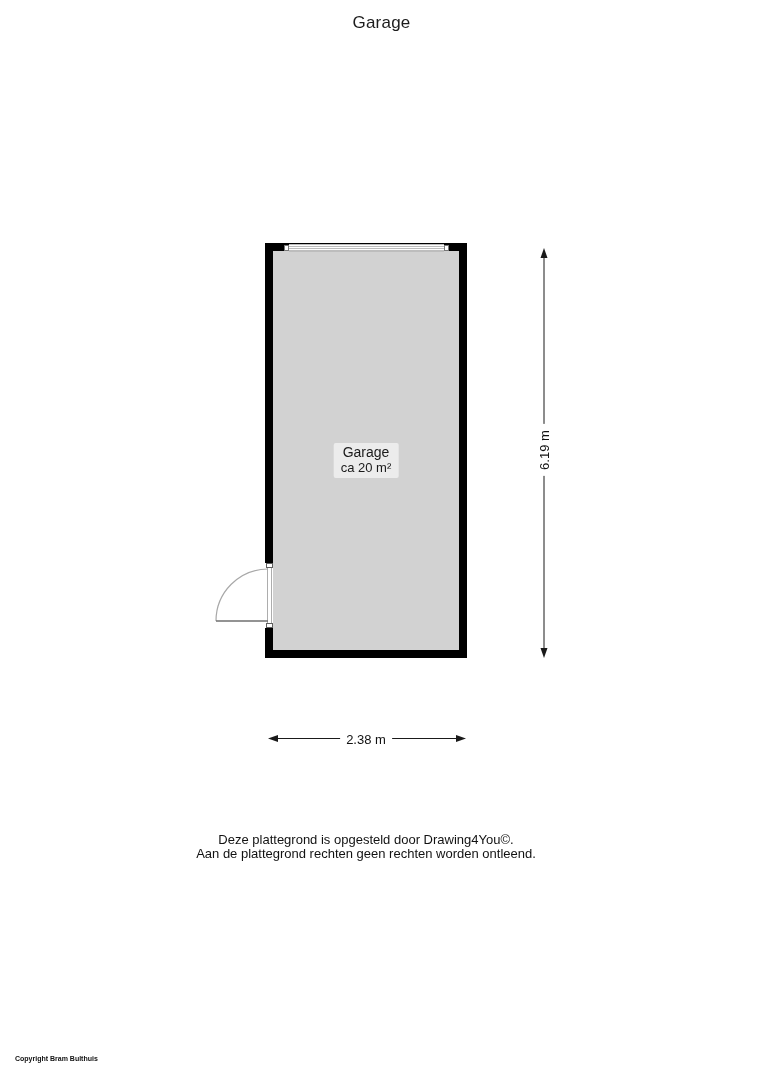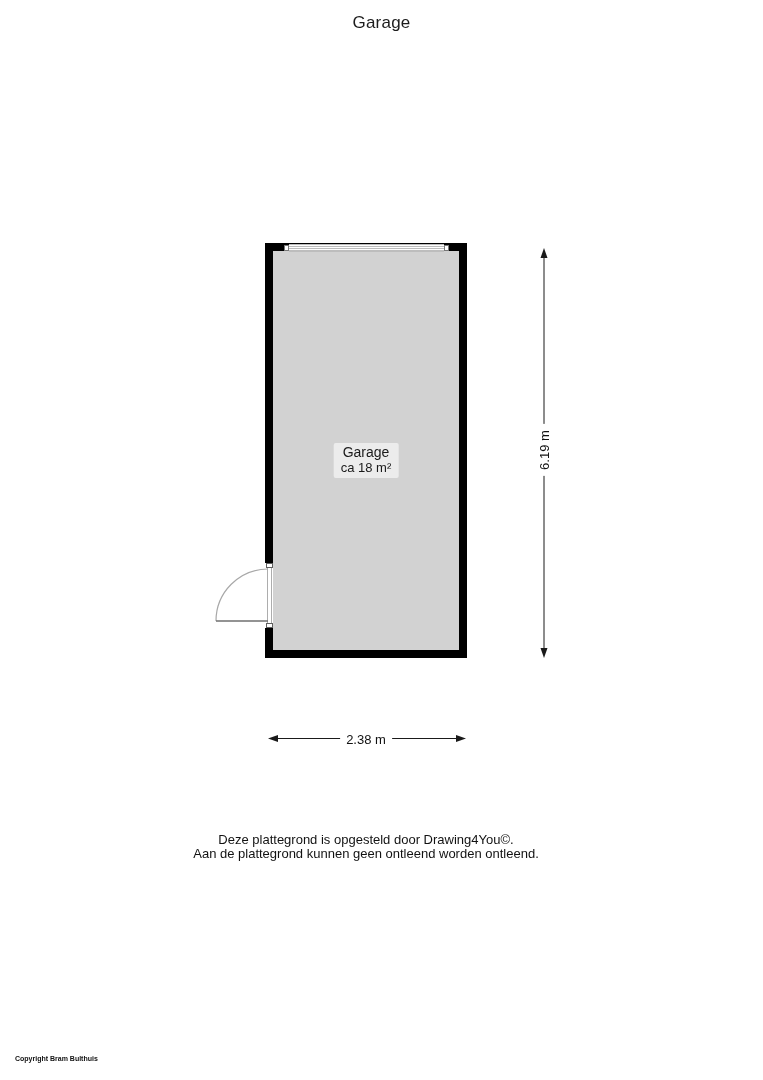--- a/index.html
+++ b/index.html
@@ -81,36 +81,36 @@
   <div class="abs door-jamb"></div>
   <div class="abs door-notch top"></div>
   <div class="abs door-notch bottom"></div>
   <svg class="abs door-swing" width="60" height="65" viewBox="0 0 60 65">
     <path d="M 6 58 A 52 52 0 0 1 58 6" fill="none" stroke="#a8a8a8" stroke-width="1.2"></path>
     <line x1="6" y1="58" x2="58" y2="58" stroke="#6f6f6f" stroke-width="1.4"></line>
   </svg>
 
   <div class="abs room-label">
     <div class="name">Garage</div>
-    <div class="area">ca 18 m²</div>
+    <div class="area">ca 20 m²</div>
   </div>
 
   <svg class="abs v-dim-svg" width="14" height="410" viewBox="0 0 14 410">
     <line x1="7" y1="4" x2="7" y2="406" stroke="#1a1a1a" stroke-width="1"></line>
     <polygon points="7,0 3.5,10 10.5,10" fill="#1a1a1a"></polygon>
     <polygon points="7,410 3.5,400 10.5,400" fill="#1a1a1a"></polygon>
   </svg>
   <div class="abs dim-label v-dim-label">6.19 m</div>
 
   <svg class="abs h-dim-svg" width="198" height="13" viewBox="0 0 198 13">
     <line x1="4" y1="6.5" x2="194" y2="6.5" stroke="#1a1a1a" stroke-width="1"></line>
     <polygon points="0,6.5 10,3 10,10" fill="#1a1a1a"></polygon>
     <polygon points="198,6.5 188,3 188,10" fill="#1a1a1a"></polygon>
   </svg>
   <div class="abs dim-label h-dim-label">2.38 m</div>
 </div>
 
 <div class="abs footer">
   <div>Deze plattegrond is opgesteld door Drawing4You©.</div>
-  <div>Aan de plattegrond kunnen geen ontleend worden ontleend.</div>
+  <div>Aan de plattegrond rechten geen rechten worden ontleend.</div>
 </div>
 
 <div class="abs copyright">Copyright Bram Bulthuis</div>
 
 </body></html>

